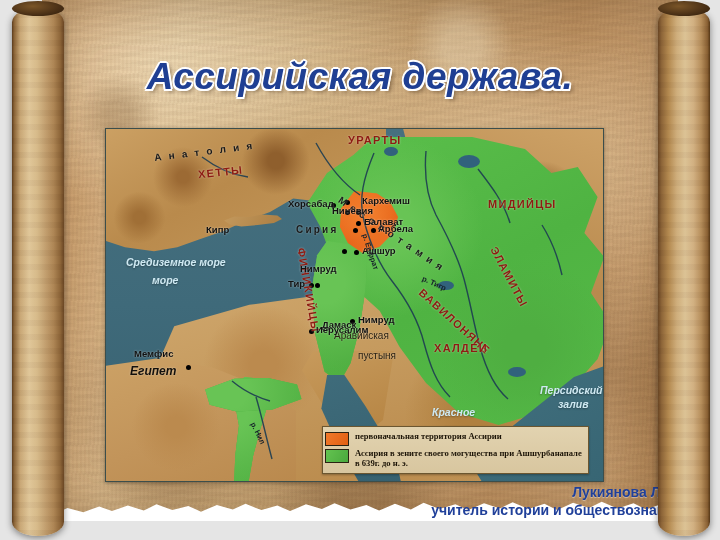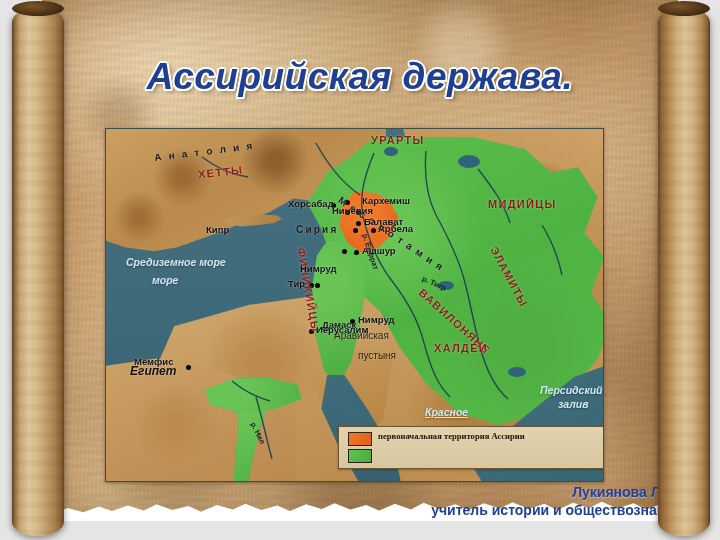--- a/index.html
+++ b/index.html
@@ -320,24 +320,24 @@
   }
   .lbl-river {
     font-size: 7.5px;
     color: #15202a;
     font-weight: bold;
   }
 
   
   .legend {
     position: absolute;
-    left: 232px;
+    left: 216px;
     top: 297px;
     width: 258px;
-    padding: 4px 5px 5px 9px;
+    padding: 4px 5px 5px 2px;
     background: linear-gradient(180deg, #e2d3b0 0%, #d8c69f 100%);
     border: 1px solid #6b5630;
     box-shadow: 0 1px 2px rgba(0,0,0,0.3);
   }
   .legend-row {
     display: flex;
     align-items: flex-start;
     margin-bottom: 2px;
   }
   .legend-row:last-child { margin-bottom: 0; }
@@ -447,33 +447,33 @@
       <div class="dot" style="left:209px; top:154px;"></div>
       <div class="dot" style="left:203px; top:154px;"></div>
       <div class="dot" style="left:203px; top:200px;"></div>
       <div class="dot" style="left:80px;  top:236px;"></div>
     </div>
 
     <div class="map-layer">
 
       <div class="lbl lbl-region" style="left:48px; top:18px; transform:rotate(-7deg);">А н а т о л и я</div>
       <div class="lbl lbl-people" style="left:92px; top:38px; transform:rotate(-6deg);">ХЕТТЫ</div>
-      <div class="lbl lbl-people" style="left:265px; top:6px;">УРАРТЫ</div>
+      <div class="lbl lbl-people" style="left:242px; top:6px;">УРАРТЫ</div>
       <div class="lbl lbl-people" style="left:382px; top:70px;">МИДИЙЦЫ</div>
       <div class="lbl lbl-people" style="left:392px; top:116px; transform:rotate(62deg); transform-origin:left top;">ЭЛАМИТЫ</div>
       <div class="lbl lbl-people" style="left:200px; top:118px; transform:rotate(80deg); transform-origin:left top;">ФИНИКИЙЦЫ</div>
       <div class="lbl lbl-people" style="left:318px; top:158px; transform:rotate(42deg); transform-origin:left top;">ВАВИЛОНЯНЕ</div>
       <div class="lbl lbl-people" style="left:328px; top:214px;">ХАЛДЕИ</div>
 
       <div class="lbl lbl-region" style="left:190px; top:96px;">Сирия</div>
       <div class="lbl lbl-region" style="left:236px; top:66px; transform:rotate(34deg); transform-origin:left top; letter-spacing:1.4px;">М е с о п о т а м и я</div>
 
       <div class="lbl lbl-sea" style="left:20px; top:128px;">Средиземное море</div>
       <div class="lbl lbl-sea" style="left:46px; top:146px;">море</div>
-      <div class="lbl lbl-sea" style="left:319px; top:278px;text-decoration:underline;">Красное</div>
+      <div class="lbl lbl-sea" style="left:326px; top:278px;">Красное</div>
       <div class="lbl lbl-sea" style="left:338px; top:294px;">море</div>
       <div class="lbl lbl-sea" style="left:434px; top:256px;">Персидский залив</div>
       <div class="lbl lbl-sea" style="left:452px; top:270px;">залив</div>
 
       <div class="lbl lbl-country" style="left:24px; top:236px;">Египет</div>
 
       <div class="lbl lbl-desert" style="left:228px; top:202px;">Аравийская</div>
       <div class="lbl lbl-desert" style="left:252px; top:222px;">пустыня</div>
 
       <div class="lbl lbl-river" style="left:262px; top:104px; transform:rotate(72deg); transform-origin:left top;">р. Евфрат</div>
@@ -484,31 +484,32 @@
       <div class="lbl lbl-city" style="left:192px; top:77px;margin-left:34px;">Ниневия</div>
       <div class="lbl lbl-city" style="left:256px; top:67px;">Кархемиш</div>
       <div class="lbl lbl-city" style="left:258px; top:88px;">Балават</div>
       <div class="lbl lbl-city" style="left:194px; top:95px;margin-top:40px;">Нимруд</div>
       <div class="lbl lbl-city" style="left:272px; top:95px;">Арбела</div>
       <div class="lbl lbl-city" style="left:256px; top:117px;">Ашшур</div>
       <div class="lbl lbl-city" style="left:252px; top:186px;">Нимруд</div>
       <div class="lbl lbl-city" style="left:216px; top:150px;margin-top:41px;">Дамаск</div>
       <div class="lbl lbl-city" style="left:182px; top:150px;">Тир</div>
       <div class="lbl lbl-city" style="left:210px; top:196px;">Иерусалим</div>
-      <div class="lbl lbl-city" style="left:28px; top:228px;">Мемфис</div>
+      <div class="lbl lbl-city" style="left:28px; top:220px;">Мемфис</div>
       <div class="lbl lbl-city" style="left:100px; top:96px;">Кипр</div>
     </div>
 
     <div class="legend">
       <div class="legend-row">
         <div class="swatch sw-orange"></div>
         <div class="legend-text">первоначальная территория Ассирии</div>
       </div>
       <div class="legend-row">
         <div class="swatch sw-green"></div>
+        <div class="legend-text">Ассирия в зените своего могущества при Ашшурбанапале  в  639г. до н. э.</div>
       </div>
     </div>
   </div>
 
   <div class="credit">
     <span class="line1">Лукиянова Л.Л.,</span>
     <span class="line2">учитель истории и обществознания</span>
   </div>
 
   <div class="roll roll-left">

